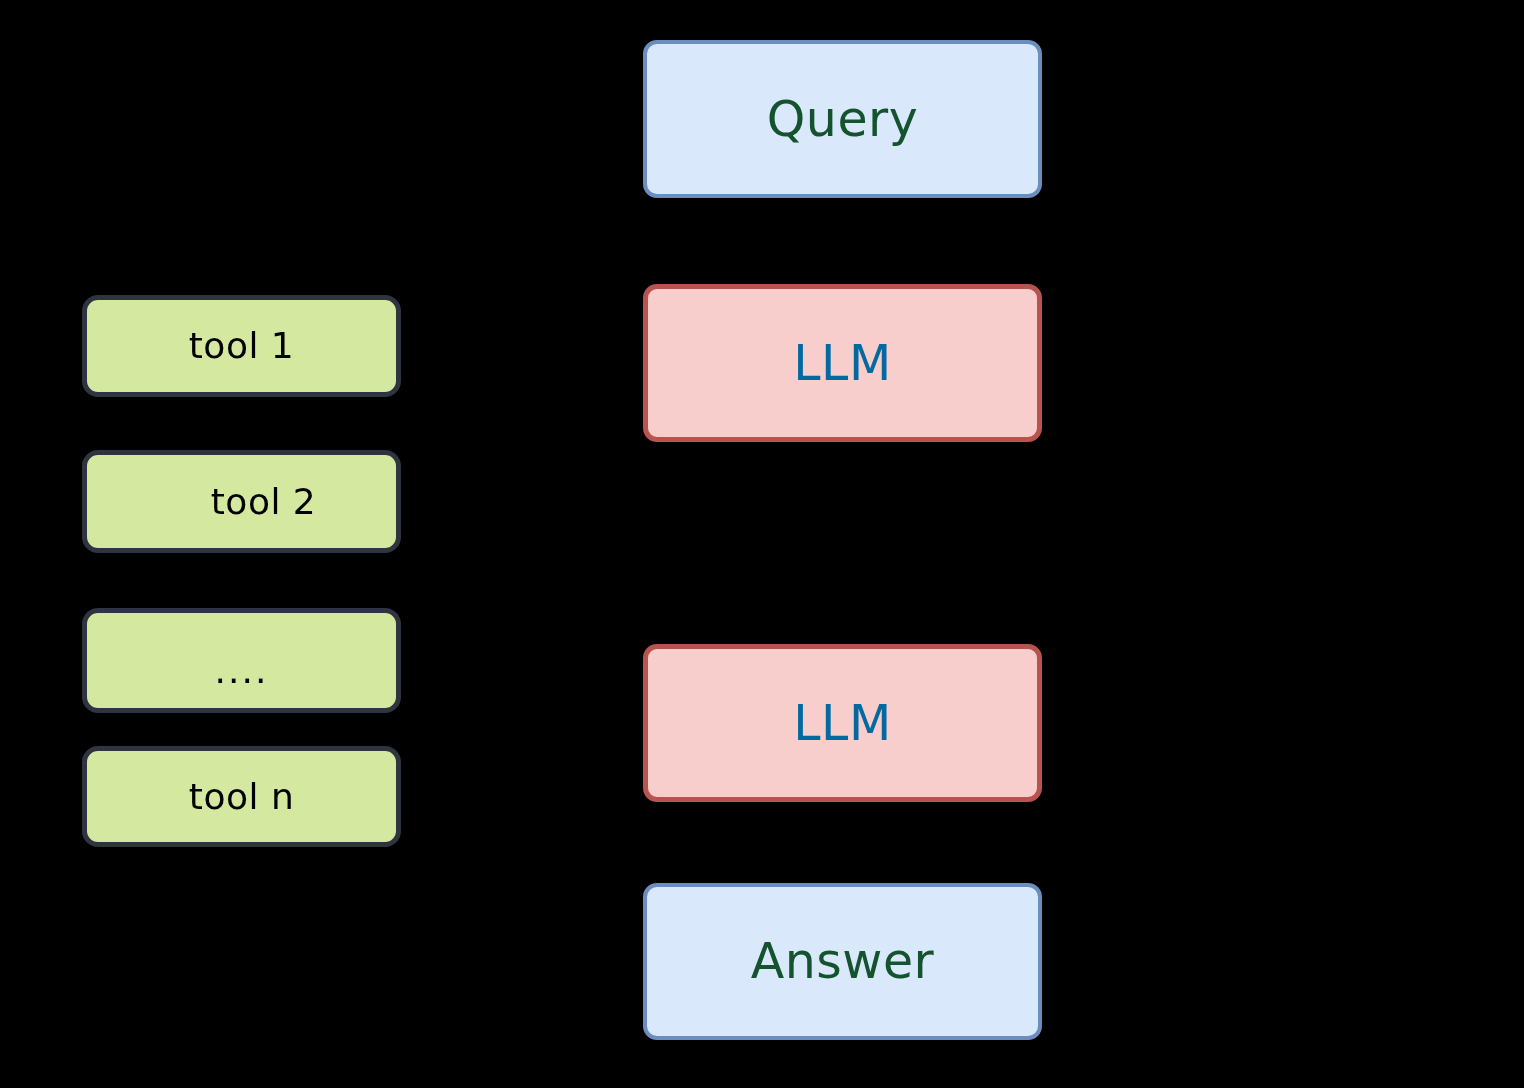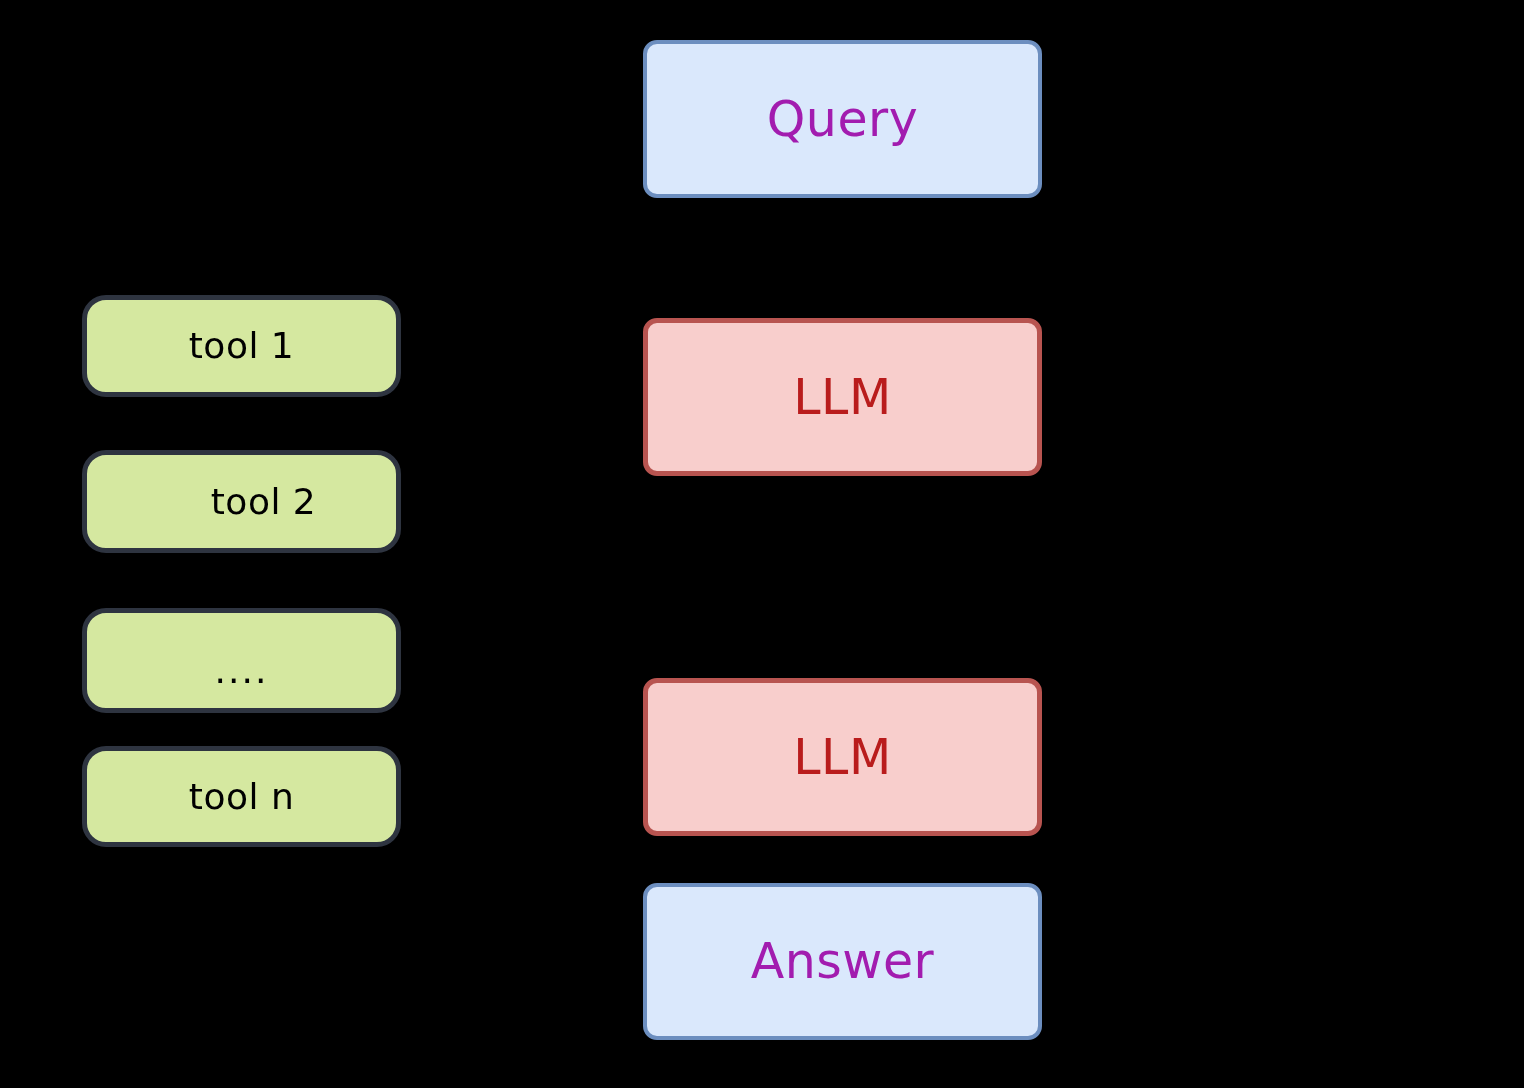--- a/index.html
+++ b/index.html
@@ -31,46 +31,45 @@
     display: block;
     line-height: 1;
     letter-spacing: 0.5px;
   }
 
   
   .node.io {
     background: #dae8fc;
     border-color: #6c8ebf;
     border-width: 4px;
-    color: #a21caf;
+    color: #14532d;
   }
   .node.io .node-label {
     font-size: 49px;
     font-weight: 400;
   }
 
   
   .node.llm {
     background: #f8cecc;
     border-color: #b85450;
     border-width: 5px;
-    color: #b91c1c;
-    margin-top: 34px;
+    color: #0369a1;
   }
   .node.llm .node-label {
     font-size: 49px;
     font-weight: 400;
   }
 
   
   .node.tool {
     background: #d5e8a0;
     border-color: #2e3440;
     border-width: 5px;
-    border-radius: 24px;
+    border-radius: 16px;
     color: #000000;
   }
   .node.tool .node-label {
     font-size: 36px;
     font-weight: 400;
   }
   
   .node.tool.ellipsis .node-label {
     font-size: 36px;
     letter-spacing: 2px;

